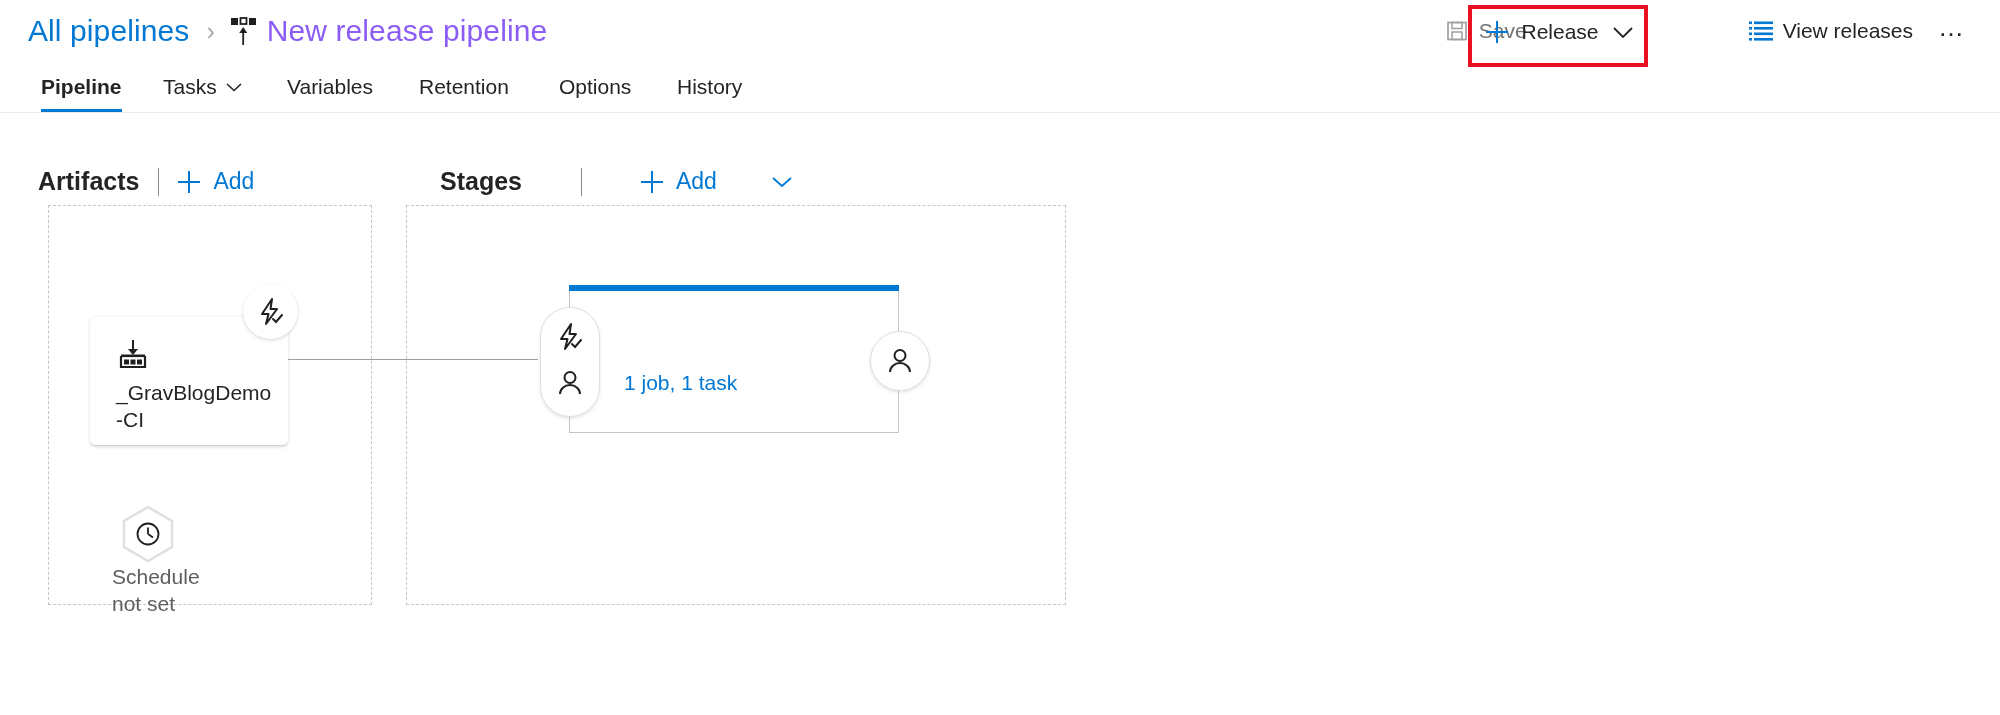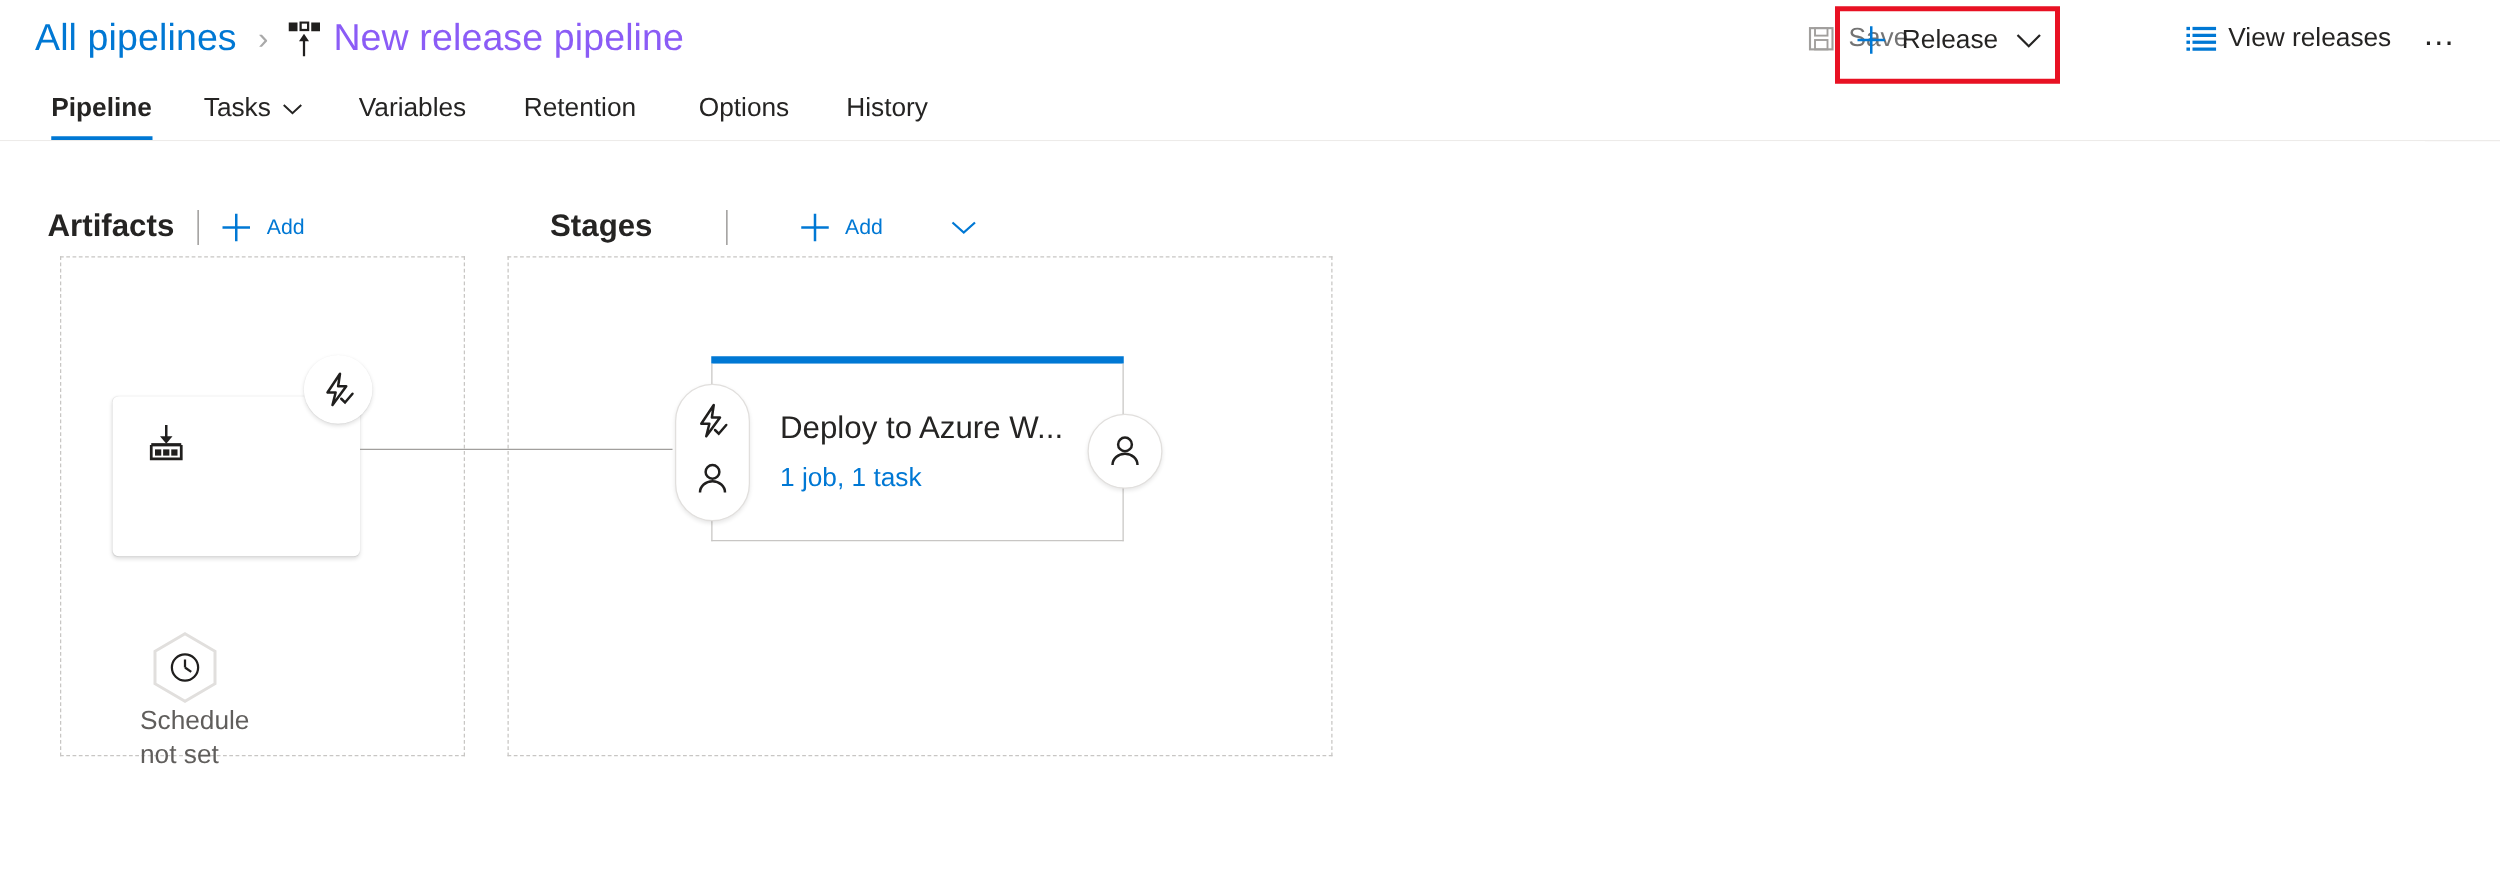--- a/index.html
+++ b/index.html
@@ -177,21 +177,21 @@
   .vbar {
     width: 1px;
     height: 28px;
     background: #8a8886;
     margin: 0 17px 0 19px;
   }
   .add-btn {
     display: flex;
     align-items: center;
     color: #0078d4;
-    font-size: 17px;
+    font-size: 23px;
     cursor: pointer;
   }
   .add-btn .plus { margin-right: 11px; display: inline-flex; }
   .add-chev { margin-left: 15px; display: inline-flex; cursor: pointer; }
 
   
   .artifact-card {
     position: absolute;
     left: 90px;
     top: 204px;
@@ -452,20 +452,21 @@
       <svg width="30" height="30" viewBox="0 0 30 30">
         <line x1="15" y1="1" x2="15" y2="12" stroke="#201f1e" stroke-width="2"></line>
         <polygon points="15,16 10,10 20,10" fill="#201f1e"></polygon>
         <path d="M3,17 L3,28 L27,28 L27,17" fill="none" stroke="#201f1e" stroke-width="2.2"></path>
         <rect x="6" y="20.5" width="5" height="5" fill="#201f1e"></rect>
         <rect x="12.5" y="20.5" width="5" height="5" fill="#201f1e"></rect>
         <rect x="19" y="20.5" width="5" height="5" fill="#201f1e"></rect>
         <rect x="3" y="15.5" width="24" height="2.6" fill="#201f1e"></rect>
       </svg>
     </span>
+    <div class="artifact-name">_GravBlogDemo-CI</div>
   </div>
 
   <div class="trigger-badge">
     <svg width="30" height="30" viewBox="0 0 30 30">
       <path d="M16,2 L6,17 L12.5,17 L10,27 L21,12 L14.5,12 Z" fill="none" stroke="#201f1e" stroke-width="2" stroke-linejoin="round"></path>
       <polyline points="17,22 20,25 26,18" fill="none" stroke="#201f1e" stroke-width="2" stroke-linecap="round"></polyline>
     </svg>
   </div>
 
   <div class="schedule-row">
@@ -496,21 +497,20 @@
     <span class="add-chev">
       <svg width="20" height="12" viewBox="0 0 20 12">
         <polyline points="1,2 10,10 19,2" fill="none" stroke="#0078d4" stroke-width="1.8"></polyline>
       </svg>
     </span>
   </div>
 
   <div class="connector"></div>
   <div class="stage-topbar"></div>
   <div class="stage-card"></div>
-  <div class="stage-title">Deploy to Azure W...</div>
   <div class="stage-sub">1 job, 1 task</div>
 
   <div class="pre-badge">
     <span>
       <svg width="30" height="30" viewBox="0 0 30 30">
         <path d="M16,2 L6,17 L12.5,17 L10,27 L21,12 L14.5,12 Z" fill="none" stroke="#201f1e" stroke-width="2" stroke-linejoin="round"></path>
         <polyline points="17,22 20,25 26,18" fill="none" stroke="#201f1e" stroke-width="2" stroke-linecap="round"></polyline>
       </svg>
     </span>
     <span>

